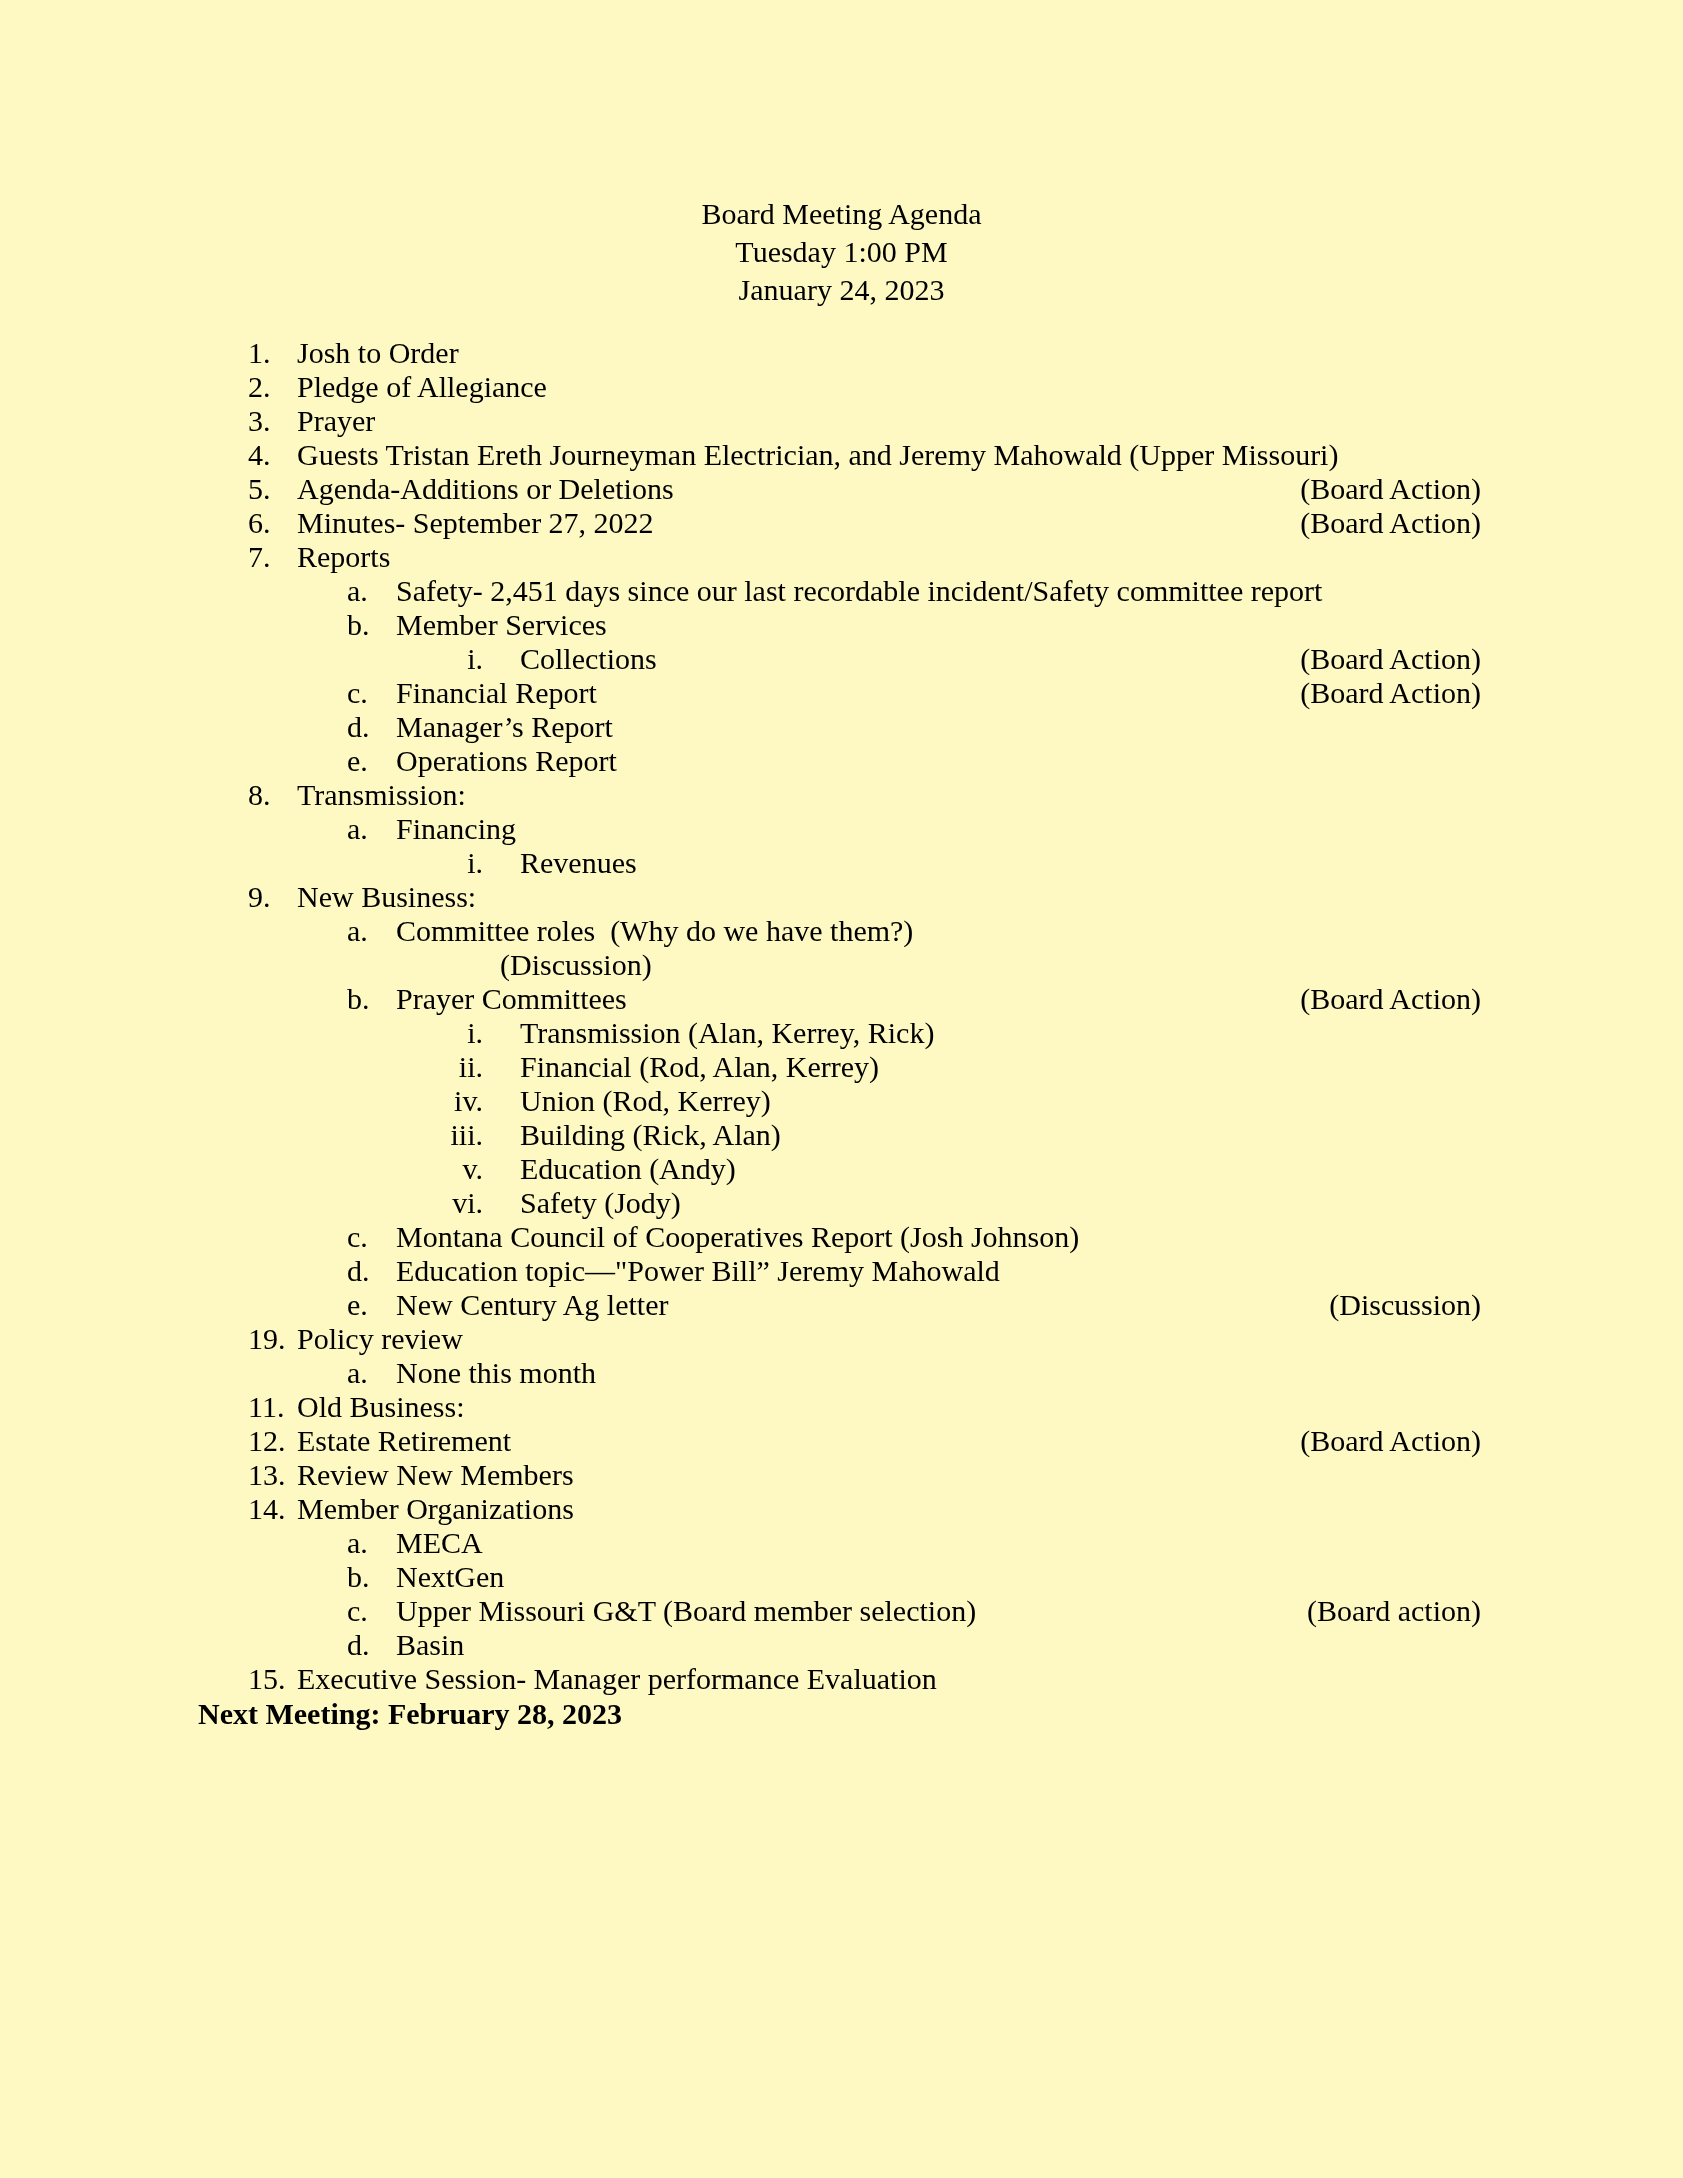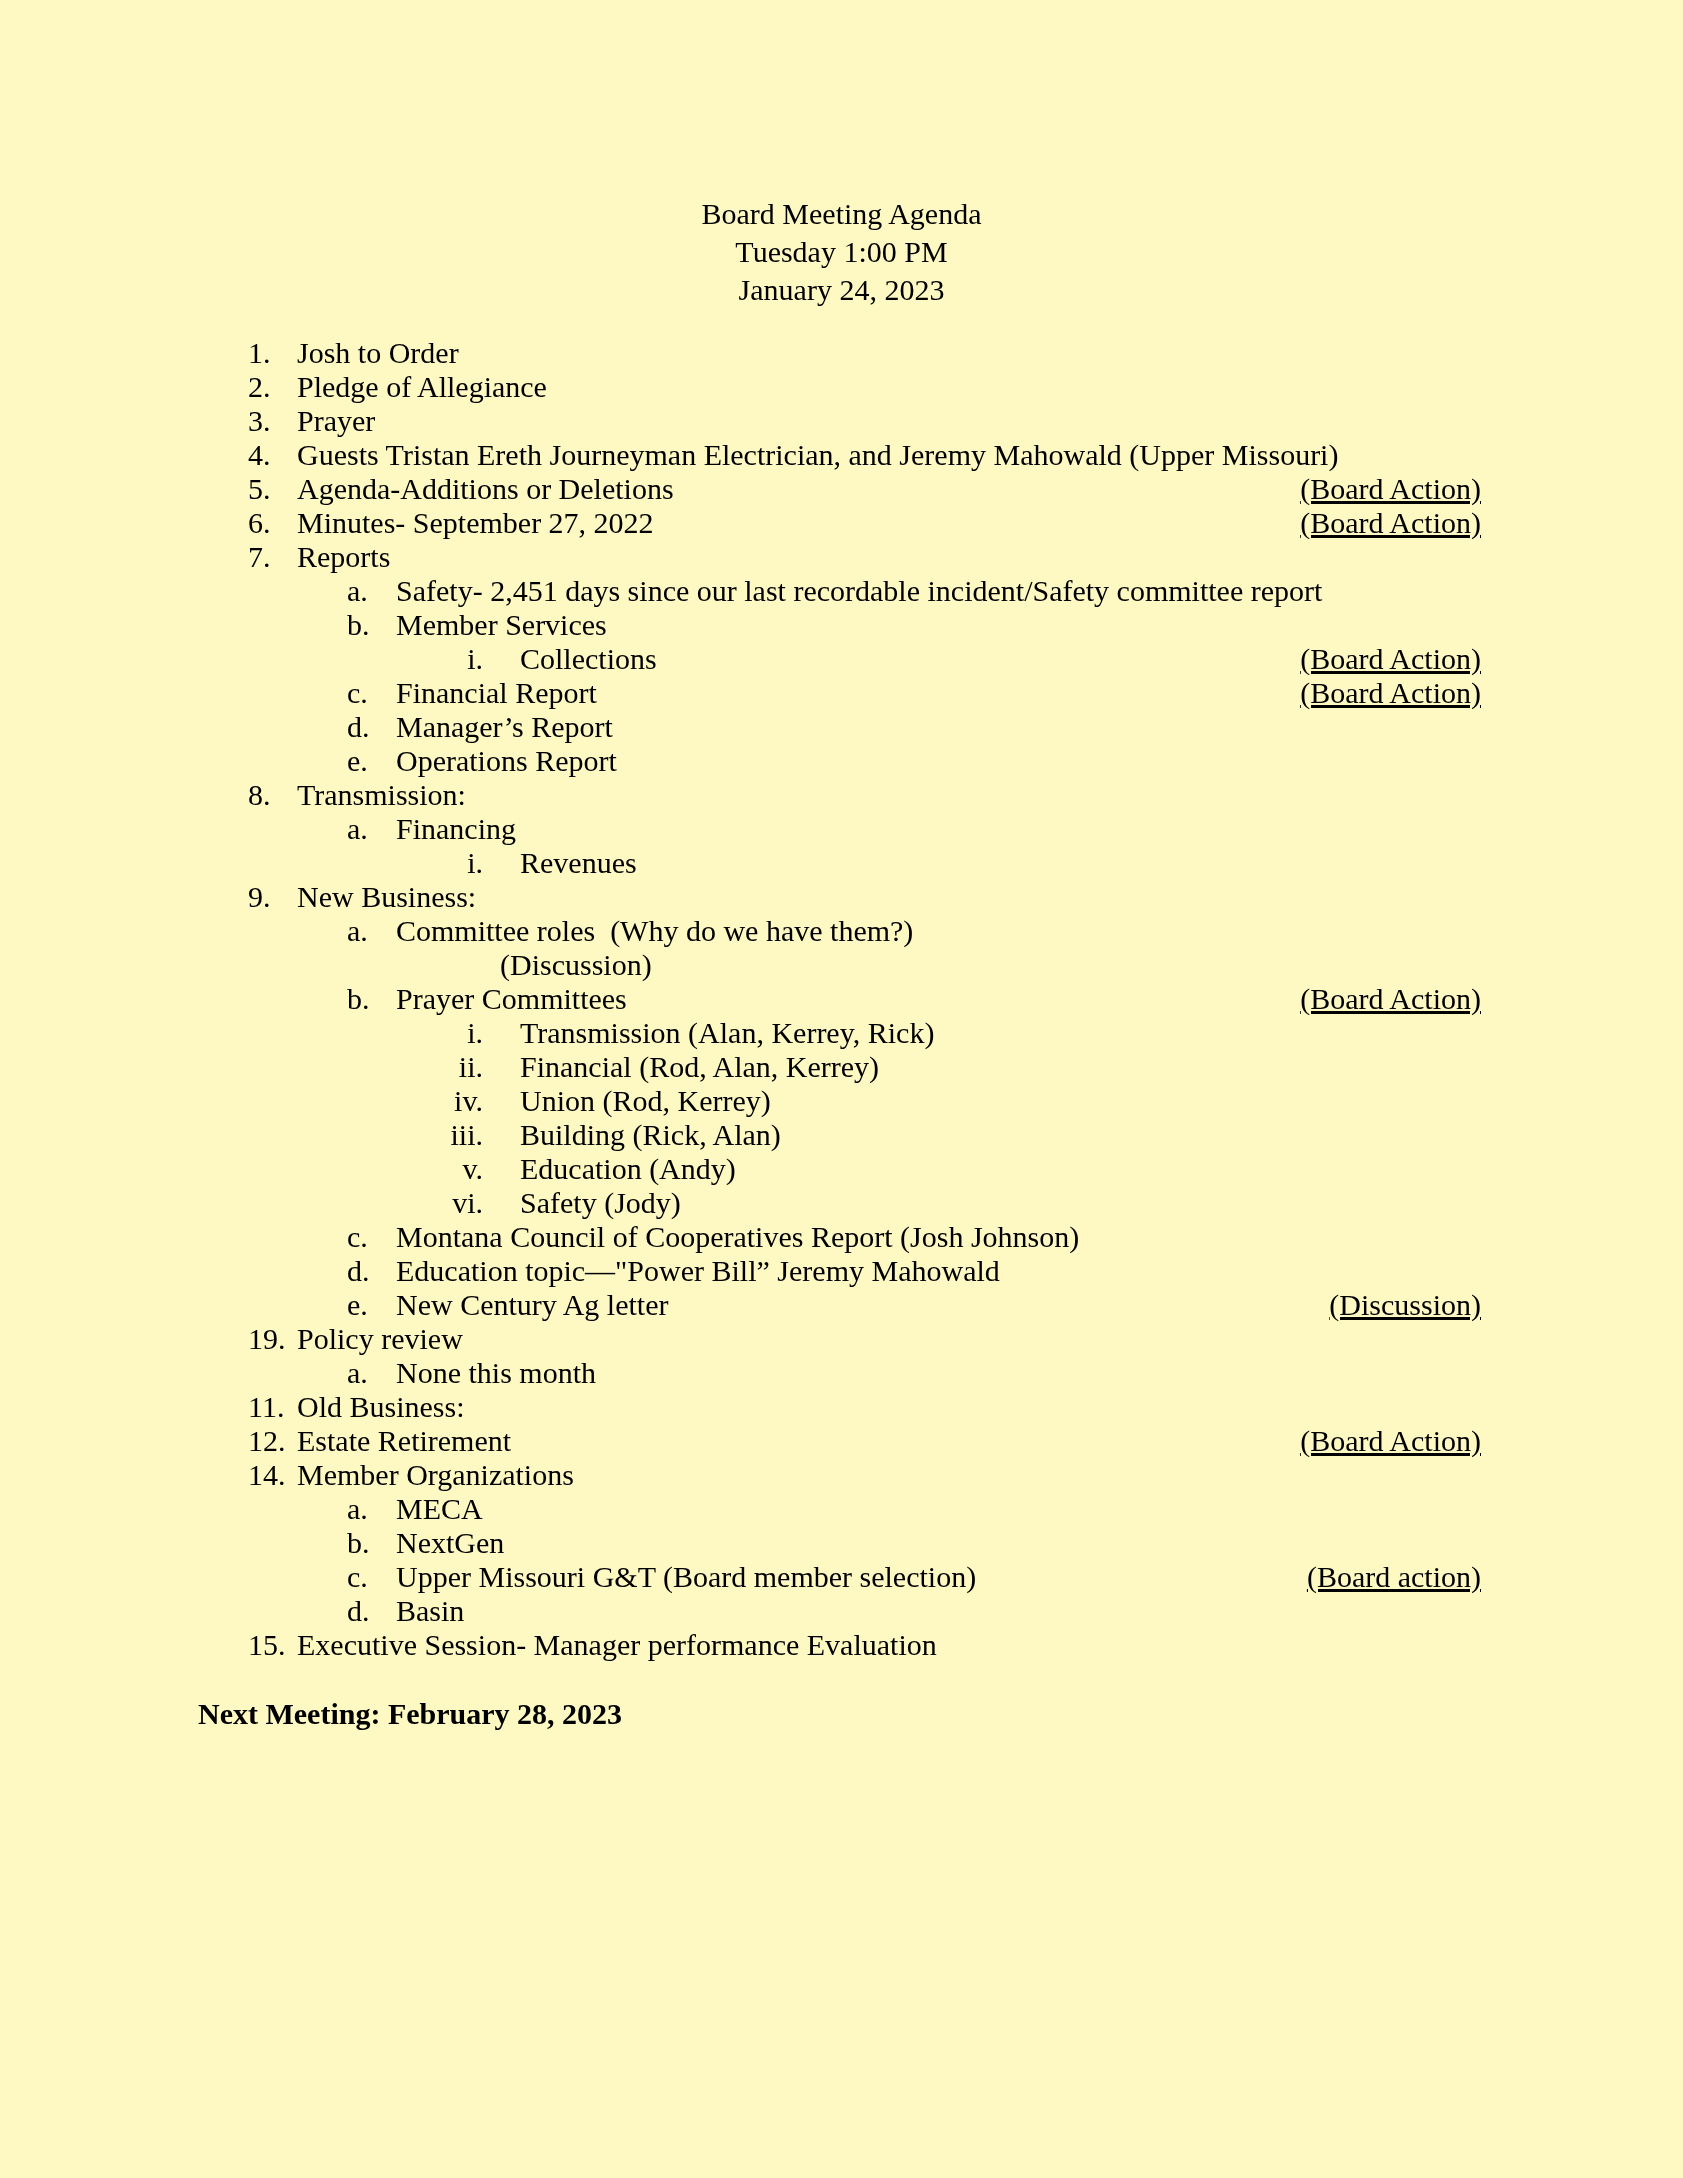--- a/index.html
+++ b/index.html
@@ -37,21 +37,21 @@
     top: 0;
     white-space: pre;
   }
   .lvl1 .mk { left: 248px; }
   .lvl1 .tx { left: 297px; }
   .lvl2 .mk { left: 347px; }
   .lvl2 .tx { left: 396px; }
   .lvl3 .mk { left: 347px; width: 136px; text-align: right; }
   .lvl3 .tx { left: 520px; }
   .lvl4 .tx { left: 500px; }
-  .note { right: 202px; text-decoration: underline; }
+  .note { right: 202px; }
   .footer {
     position: absolute;
     top: 1697px;
     left: 198px;
     line-height: 34px;
     white-space: pre;
     font-weight: bold;
   }
 </style>
 </head>
@@ -198,20 +198,24 @@
     <div class="row lvl1">
         <span class="mk">11.</span>
         <span class="tx">Old Business:</span>
       </div>
     <div class="row lvl1">
         <span class="mk">12.</span>
         <span class="tx">Estate Retirement</span>
         <span class="note">(Board Action)</span>
       </div>
     <div class="row lvl1">
+        <span class="mk">13.</span>
+        <span class="tx">Review New Members</span>
+      </div>
+    <div class="row lvl1">
         <span class="mk">14.</span>
         <span class="tx">Member Organizations</span>
       </div>
     <div class="row lvl2">
         <span class="mk">a.</span>
         <span class="tx">MECA</span>
       </div>
     <div class="row lvl2">
         <span class="mk">b.</span>
         <span class="tx">NextGen</span>

